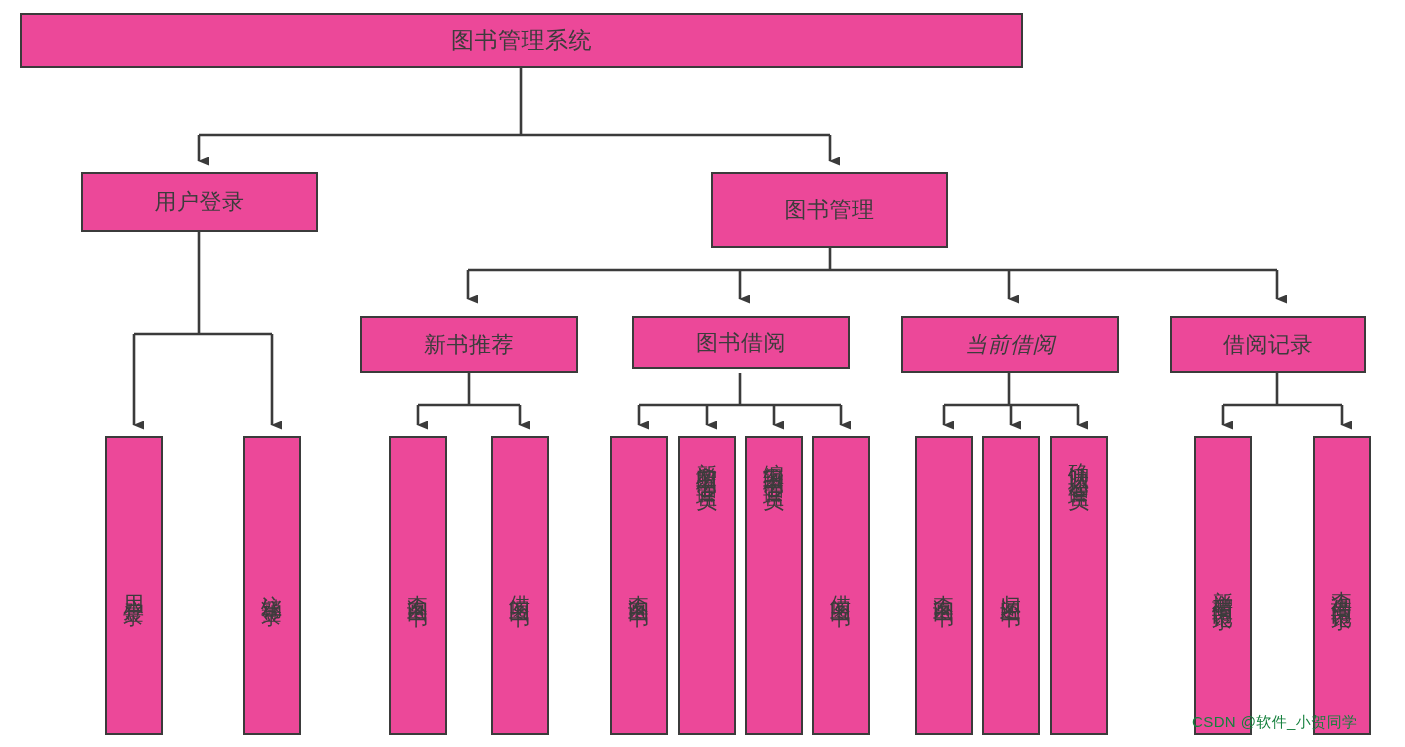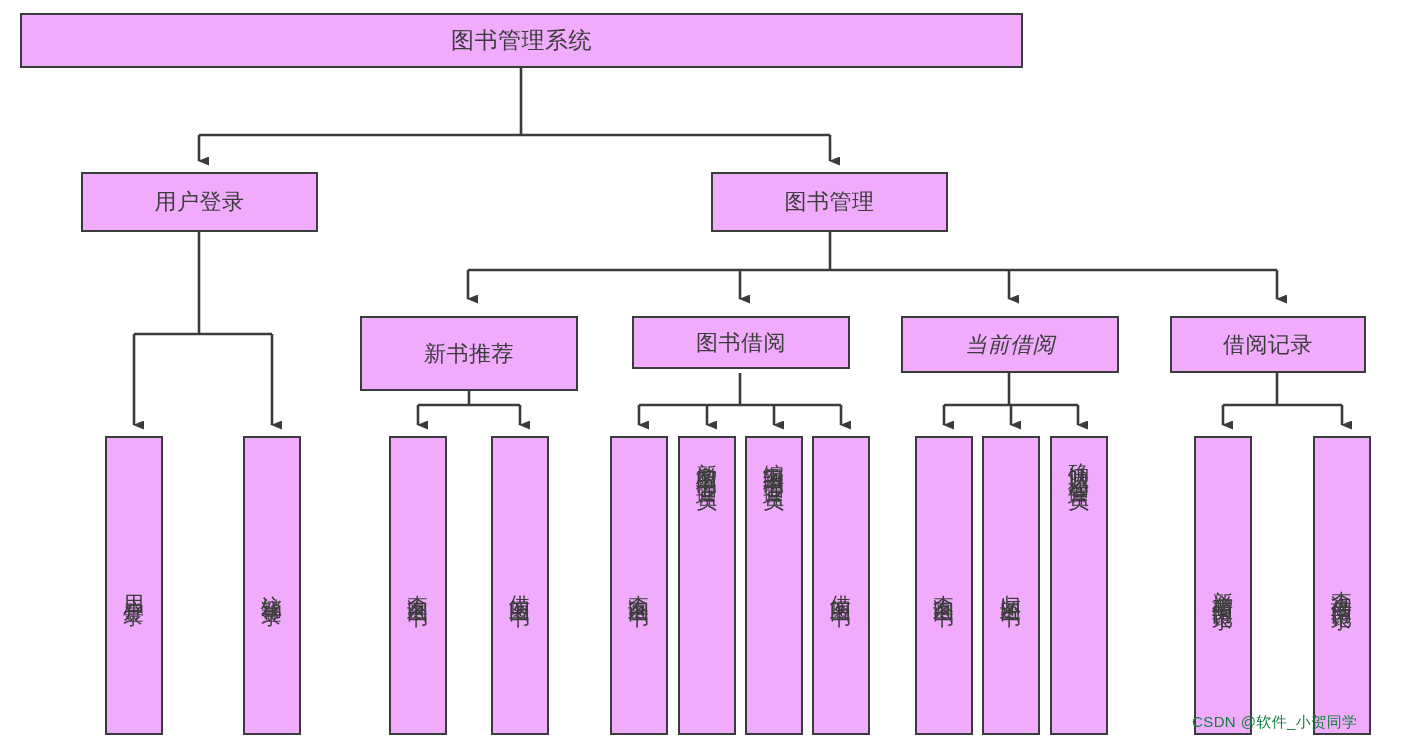--- a/index.html
+++ b/index.html
@@ -22,21 +22,21 @@
   #diagram-svg {
     position: absolute;
     left: 0;
     top: 0;
     width: 1405px;
     height: 747px;
   }
   .node {
     position: absolute;
     box-sizing: border-box;
-    background: #f0abfc;
+    background: #ec4899;
     border: 2.5px solid #3b3b3b;
     display: flex;
     align-items: center;
     justify-content: center;
     overflow: hidden;
   }
   .node-label {
     color: #3c3c3c;
     line-height: 1.18;
     letter-spacing: 0.5px;
@@ -136,25 +136,25 @@
     </g>
   </svg>
 
   <div class="node horizontal root" style="left:20px; top:13px; width:1003px; height:55px;">
     <span class="node-label">图书管理系统</span>
   </div>
 
   <div class="node horizontal" style="left:81px; top:172px; width:237px; height:60px;">
     <span class="node-label">用户登录</span>
   </div>
-  <div class="node horizontal" style="left:711px; top:172px; width:237px; height:60px;">
+  <div class="node horizontal" style="left:711px; top:172px; width:237px; height:76px;">
     <span class="node-label">图书管理</span>
   </div>
 
-  <div class="node horizontal" style="left:360px; top:316px; width:218px; height:75px;">
+  <div class="node horizontal" style="left:360px; top:316px; width:218px; height:57px;">
     <span class="node-label">新书推荐</span>
   </div>
   <div class="node horizontal" style="left:632px; top:316px; width:218px; height:53px;">
     <span class="node-label">图书借阅</span>
   </div>
   <div class="node horizontal" style="left:901px; top:316px; width:218px; height:57px;font-style:italic;">
     <span class="node-label">当前借阅</span>
   </div>
   <div class="node horizontal" style="left:1170px; top:316px; width:196px; height:57px;">
     <span class="node-label">借阅记录</span>

